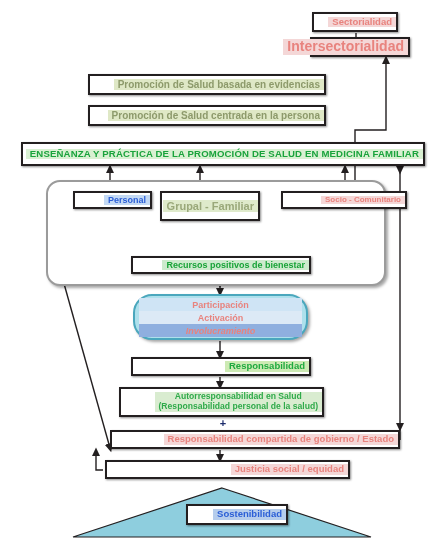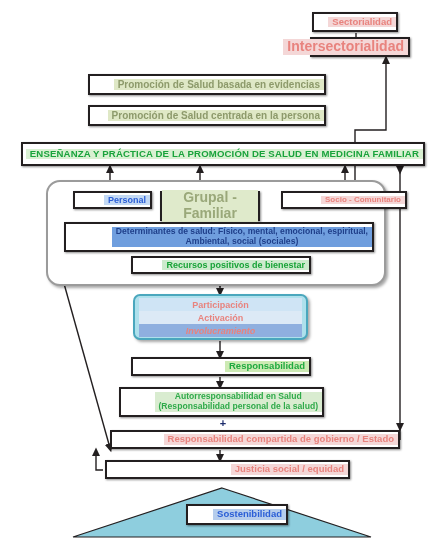--- a/index.html
+++ b/index.html
@@ -58,29 +58,29 @@
 
   
   #panel{
     position:absolute;left:46px;top:180px;width:336px;height:102px;
     border:2px solid #9b9b9b;border-radius:14px;background:#ffffff;
     box-shadow:2px 2px 3px rgba(0,0,0,.35);
     z-index:4;
   }
 
   #personal   {left:73px; top:191px; width:79px; height:18px; font-size:9px;padding-left:39px;}
-  #grupal     {left:160px;top:191px; width:100px;height:30px; font-size:14px;}
+  #grupal     {left:160px;top:191px; width:100px;height:30px; font-size:11px;}
   #socio      {left:281px;top:191px; width:126px;height:18px; font-size:8px;}
   #determin   {left:64px; top:222px; width:310px;height:30px; font-size:8.6px;}
   #recursos   {left:131px;top:256px; width:180px;height:18px; font-size:9px;}
 
   
   #partbox{
     position:absolute;left:133px;top:294px;width:175px;height:46px;
-    border:2px solid #4aa7bd;border-radius:7px;background:#aee0ec;
+    border:2px solid #4aa7bd;border-radius:19px;background:#aee0ec;
     box-shadow:2px 2px 3px rgba(0,0,0,.35);
     padding:2px 4px;box-sizing:border-box;z-index:5;
   }
   #partbox .band{
     height:13px;display:flex;align-items:center;justify-content:center;
     font-size:9px;font-weight:bold;color:#e8837e;
   }
   .band-1{background:#cfe4f5;}
   .band-2{background:#dce9f6;}
   .band-3{background:#8fafdf;font-style:italic;}
@@ -174,24 +174,20 @@
   </div>
 
   <div class="node" id="grupal">
     <span class="hl hl-green">Grupal - Familiar</span>
   </div>
 
   <div class="node" id="socio">
     <span class="hl hl-pink">Socio - Comunitario</span>
   </div>
 
-  <div class="node" id="determin">
-    <span class="hl hl-det">Determinantes de salud: Físico, mental, emocional, espiritual,
-Ambiental, social (sociales)</span>
-  </div>
 
   <div class="node" id="recursos">
     <span class="hl hl-greenb">Recursos positivos de bienestar</span>
   </div>
 
   <div id="partbox">
     <div class="band band-1">Participación</div>
     <div class="band band-2">Activación</div>
     <div class="band band-3">Involucramiento</div>
   </div>

